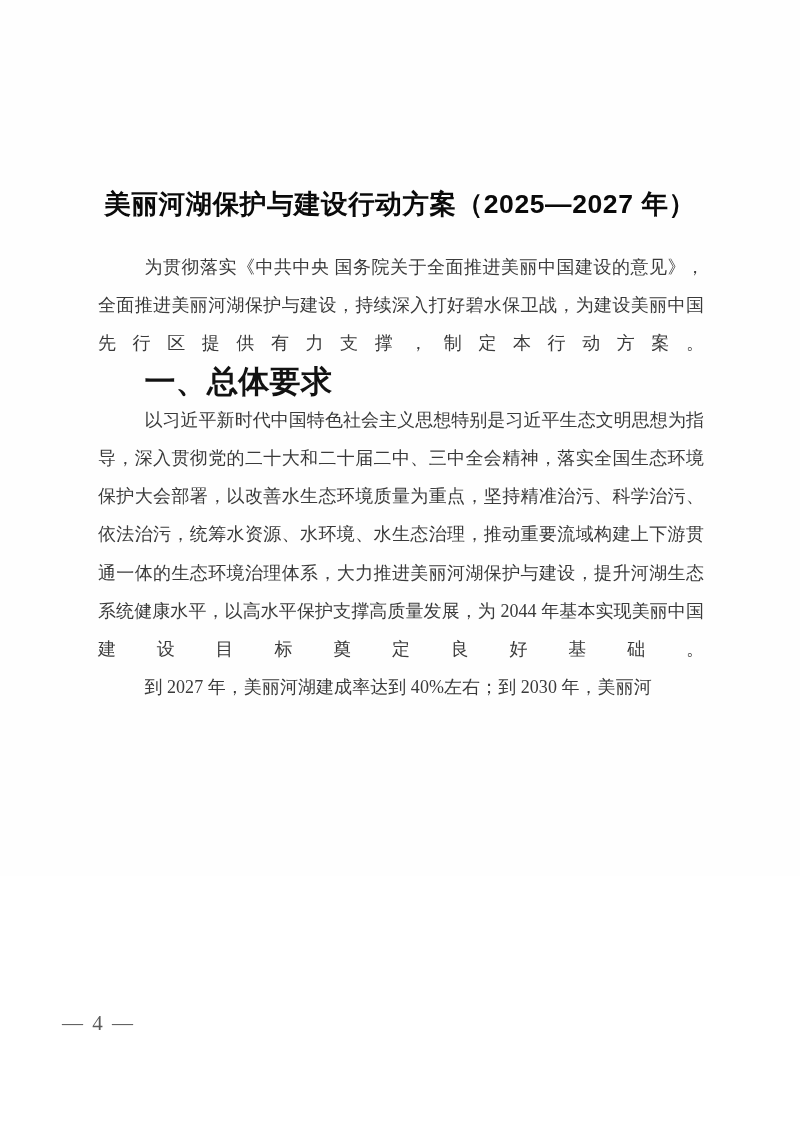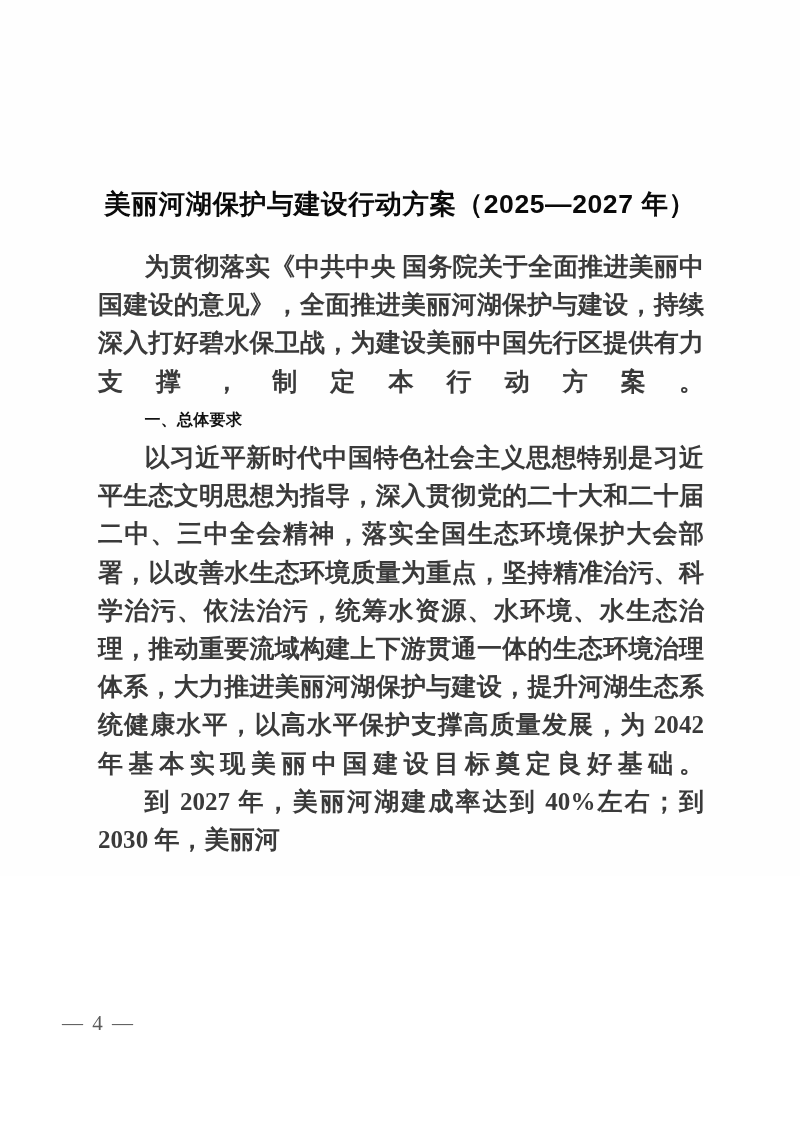--- a/index.html
+++ b/index.html
@@ -43,40 +43,39 @@
 
   
   .body-col {
     position: absolute;
     left: 98px;
     top: 248px;
     width: 606px;
   }
 
   .para {
-    font-size: 25px;
+    font-size: 18px;
     line-height: 38.2px;
     color: #3a3a3a;
     text-align: justify;
     text-justify: inter-character;
     text-align-last: left;
     margin: 0;
     letter-spacing: 0.05px;
     text-indent: 46.4px;
-    font-weight: bold;
   }
 
   .para.tail-full {
     text-align-last: justify;
   }
 
   .section-head {
     font-family: "Liberation Sans", "DejaVu Sans", sans-serif;
     font-weight: bold;
-    font-size: 16px;
+    font-size: 31px;
     line-height: 38.2px;
     color: #121212;
     margin: 0;
     text-indent: 46.4px;
     letter-spacing: 0.3px;
   }
 
   
   .page-footer {
     position: absolute;
@@ -101,21 +100,21 @@
 <div class="page">
 
   <h1 class="doc-title">美丽河湖保护与建设行动方案（2025—2027 年）</h1>
 
   <div class="body-col">
 
     <p class="para tail-full">为贯彻落实《中共中央 国务院关于全面推进美丽中国建设的意见》，全面推进美丽河湖保护与建设，持续深入打好碧水保卫战，为建设美丽中国先行区提供有力支撑，制定本行动方案。</p>
 
     <h2 class="section-head">一、总体要求</h2>
 
-    <p class="para tail-full">以习近平新时代中国特色社会主义思想特别是习近平生态文明思想为指导，深入贯彻党的二十大和二十届二中、三中全会精神，落实全国生态环境保护大会部署，以改善水生态环境质量为重点，坚持精准治污、科学治污、依法治污，统筹水资源、水环境、水生态治理，推动重要流域构建上下游贯通一体的生态环境治理体系，大力推进美丽河湖保护与建设，提升河湖生态系统健康水平，以高水平保护支撑高质量发展，为 2042 年基本实现美丽中国建设目标奠定良好基础。</p>
+    <p class="para tail-full">以习近平新时代中国特色社会主义思想特别是习近平生态文明思想为指导，深入贯彻党的二十大和二十届二中、三中全会精神，落实全国生态环境保护大会部署，以改善水生态环境质量为重点，坚持精准治污、科学治污、依法治污，统筹水资源、水环境、水生态治理，推动重要流域构建上下游贯通一体的生态环境治理体系，大力推进美丽河湖保护与建设，提升河湖生态系统健康水平，以高水平保护支撑高质量发展，为 2044 年基本实现美丽中国建设目标奠定良好基础。</p>
 
 
     <p class="para">到 2027 年，美丽河湖建成率达到 40%左右；到 2030 年，美丽河</p>
 
   </div>
 
   <div class="page-footer">
     <div class="footer-num">— 4 —</div>
   </div>
 

